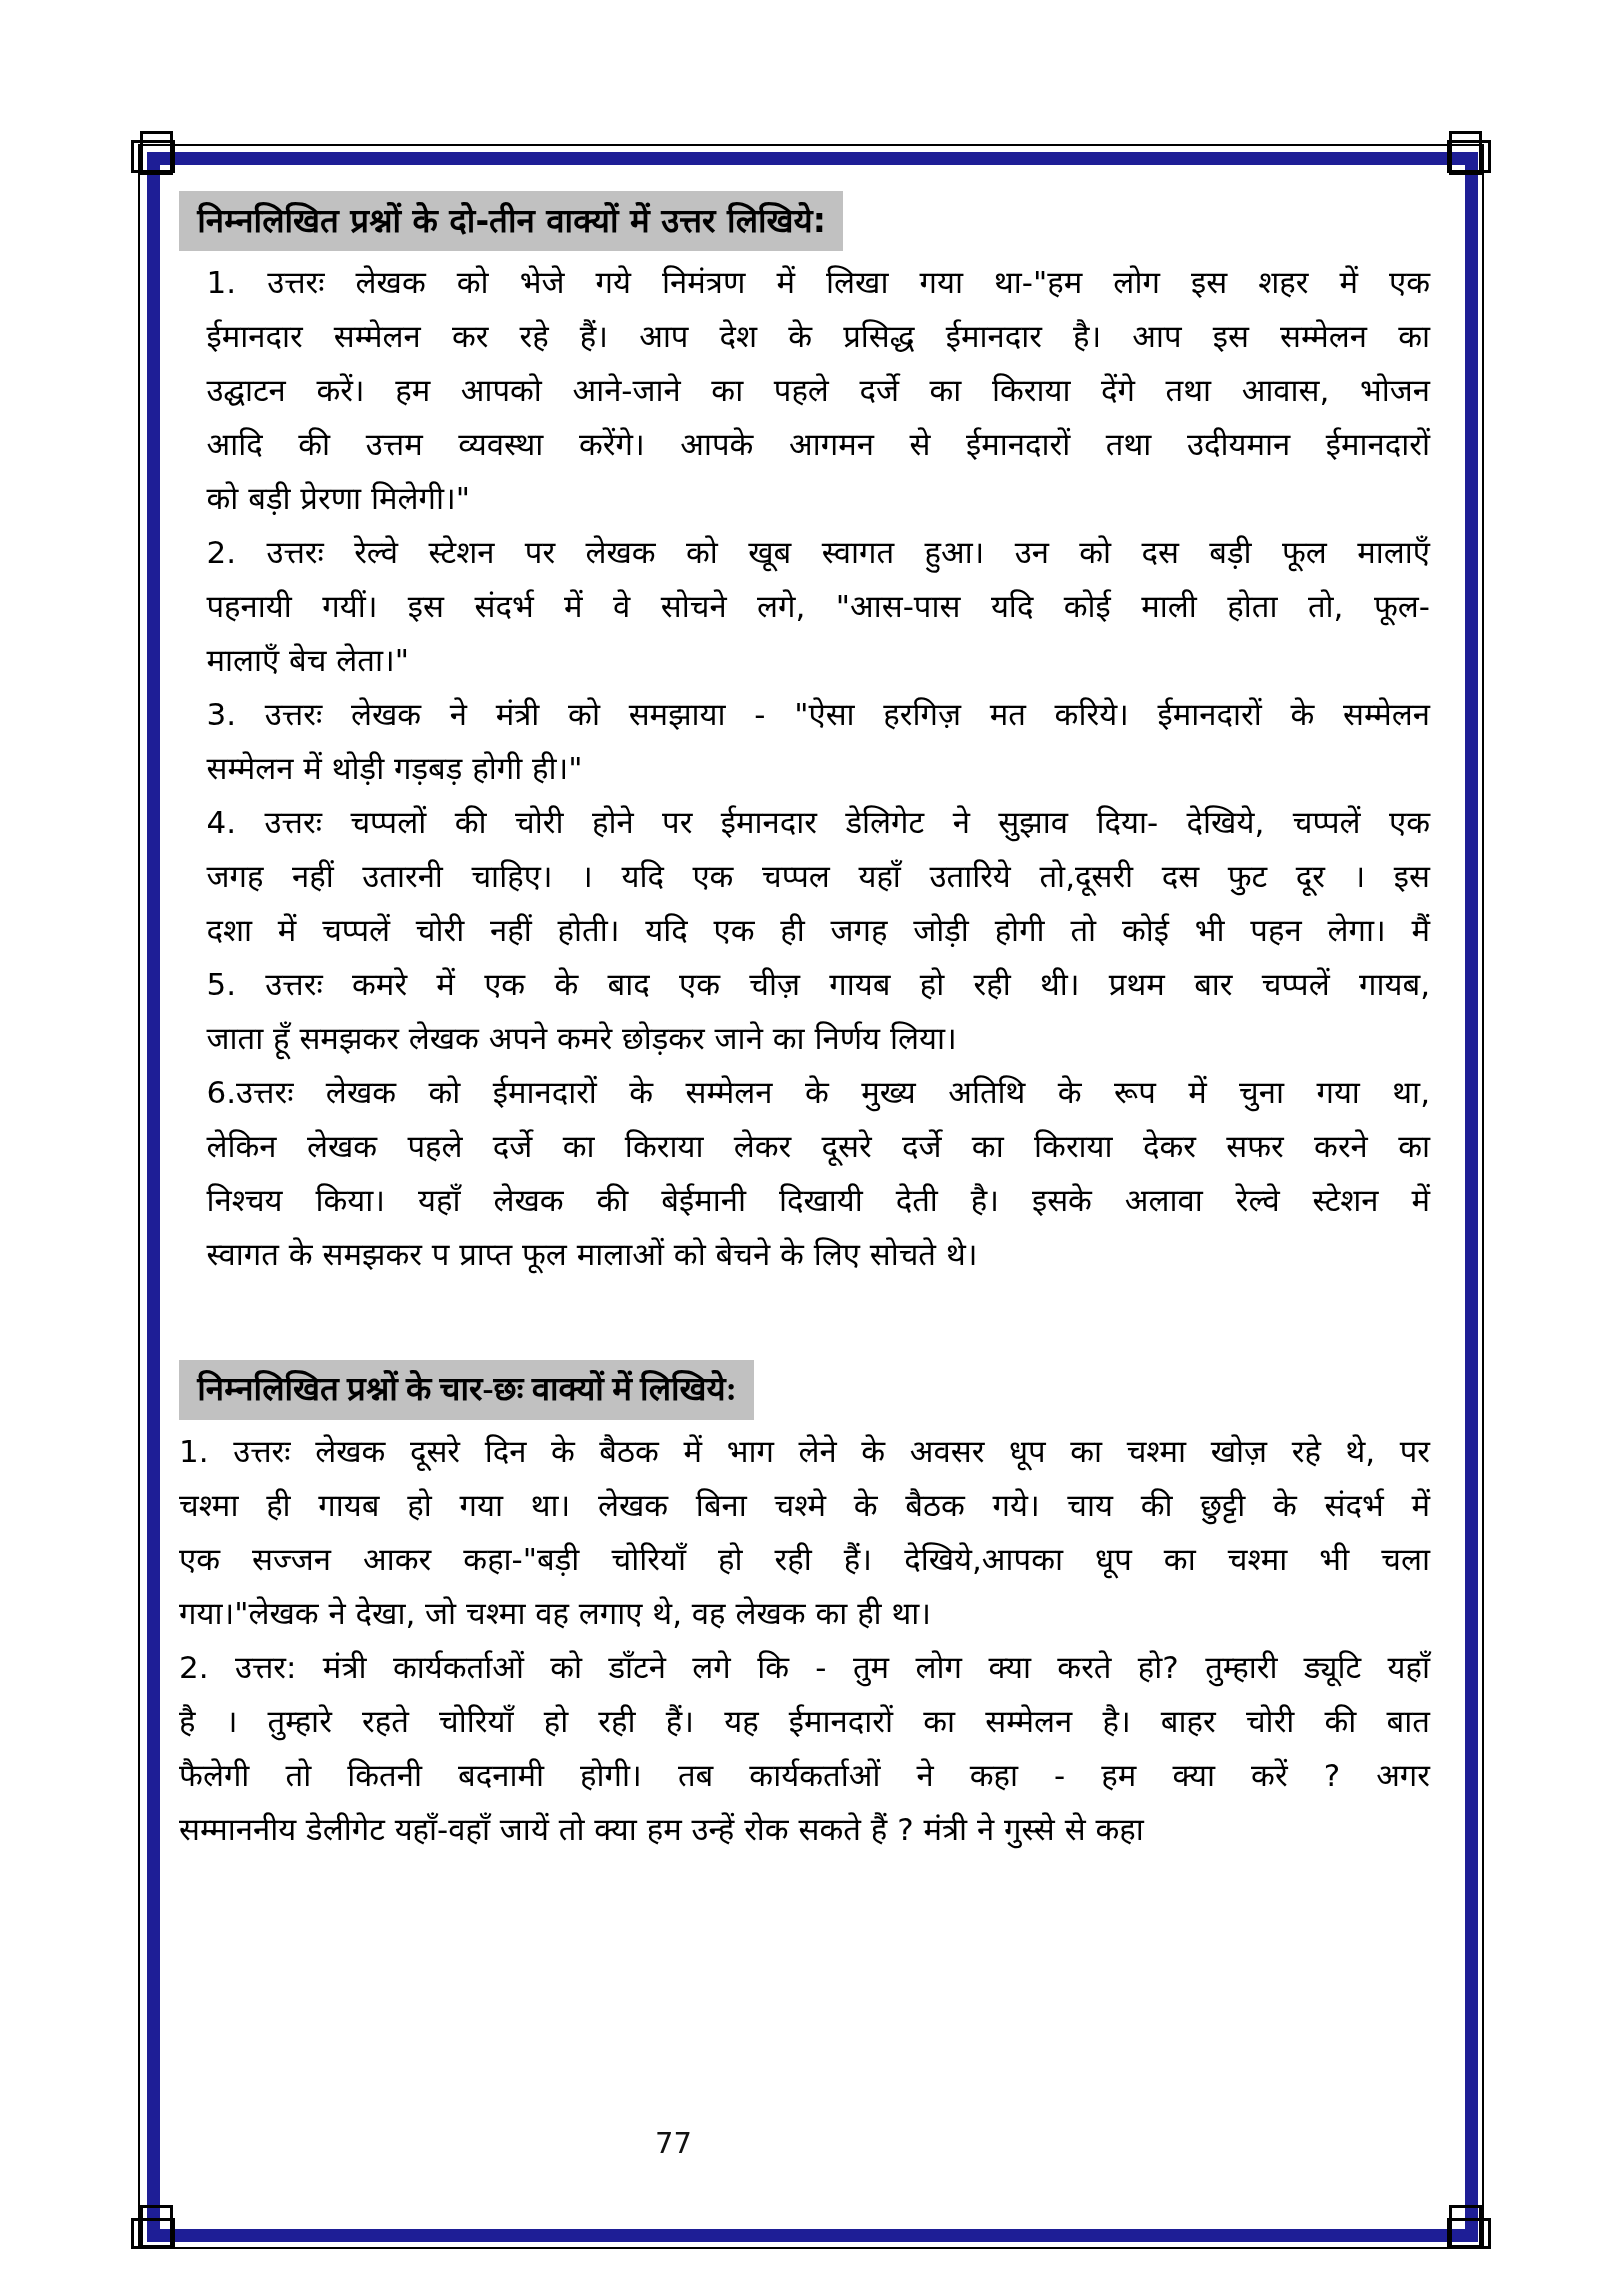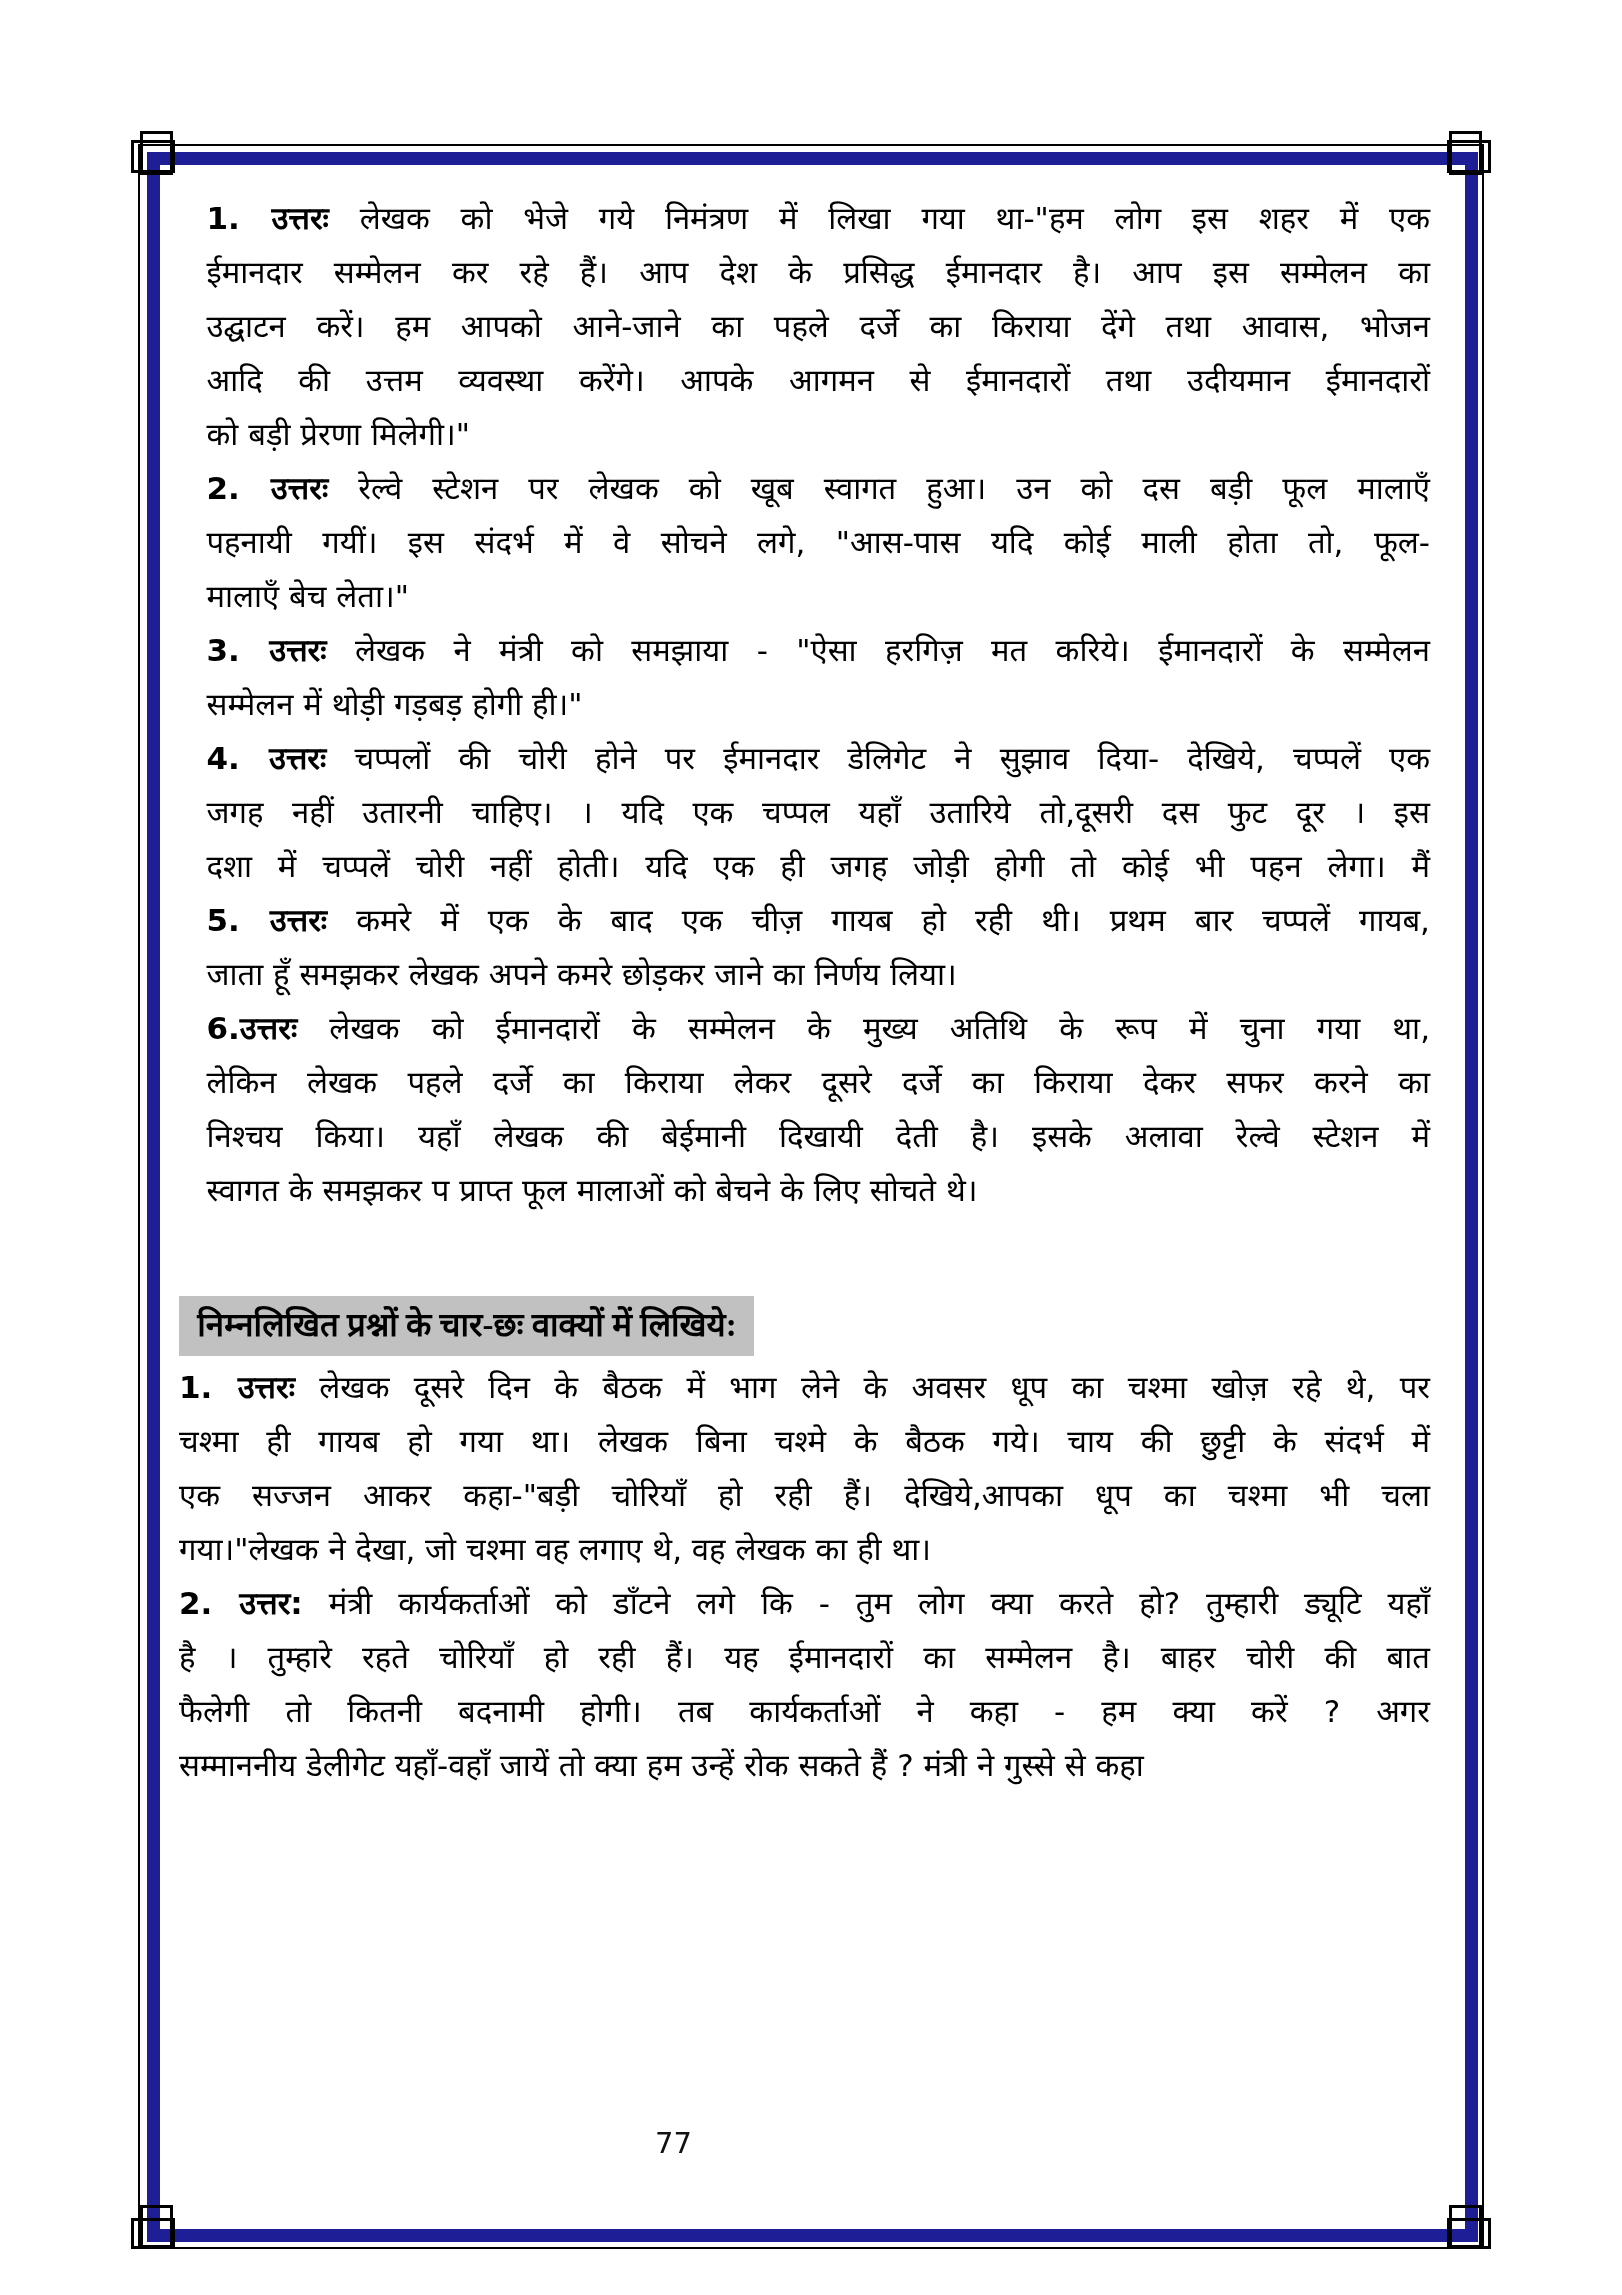--- a/index.html
+++ b/index.html
@@ -28,21 +28,21 @@
     font-size:33px;font-weight:bold;line-height:43px;
     padding:7.9px 17px 9.2px 18.3px;margin:0 0 3.9px 0;white-space:nowrap;
   }
   .sec2 .section-heading{margin-top:79px;font-family:Liberation Serif, serif;}
   .answers-indented{margin-left:27.5px;}
   .ln{
     font-size:31px;line-height:54px;height:54px;
     text-align:justify;text-align-last:justify;overflow:visible;white-space:normal;
   }
   .ln.last{text-align-last:left;}
-  .lbl{font-weight:bold;}
+  .lbl{font-weight:normal;}
   .page-number{
     position:absolute;left:0;top:2128px;width:1347px;
     text-align:center;font-size:29px;line-height:31px;color:#111;
   }
 </style>
 </head>
 <body>
 
 <div class="frame-outer"></div>
 <div class="accent-band"></div>
@@ -51,20 +51,21 @@
 <div class="corner" style="left:1447px;top:140px;width:44px;height:33px;"></div>
 <div class="corner" style="left:1449px;top:131px;width:33px;height:44px;"></div>
 <div class="corner" style="left:131px;top:2218px;width:44px;height:31px;"></div>
 <div class="corner" style="left:140px;top:2205px;width:33px;height:43px;"></div>
 <div class="corner" style="left:1447px;top:2218px;width:44px;height:31px;"></div>
 <div class="corner" style="left:1449px;top:2205px;width:33px;height:43px;"></div>
 
 <div class="content">
 
   <div class="sec1">
+    <div class="section-heading">निम्नलिखित प्रश्नों के दो-तीन वाक्यों में उत्तर लिखिये:</div>
 
     <div class="answers-indented">
 
       <div>
         <div class="ln"><span class="lbl">1. उत्तरः</span> <span>लेखक को भेजे गये निमंत्रण में लिखा गया था-"हम लोग इस शहर में एक</span></div>
         <div class="ln">ईमानदार सम्मेलन कर रहे हैं। आप देश के प्रसिद्ध ईमानदार है। आप इस सम्मेलन का</div>
         <div class="ln">उद्घाटन करें। हम आपको आने-जाने का पहले दर्जे का किराया देंगे तथा आवास, भोजन</div>
         <div class="ln">आदि की उत्तम व्यवस्था करेंगे। आपके आगमन से ईमानदारों तथा उदीयमान ईमानदारों</div>
         <div class="ln last">को बड़ी प्रेरणा मिलेगी।"</div>
       </div>

